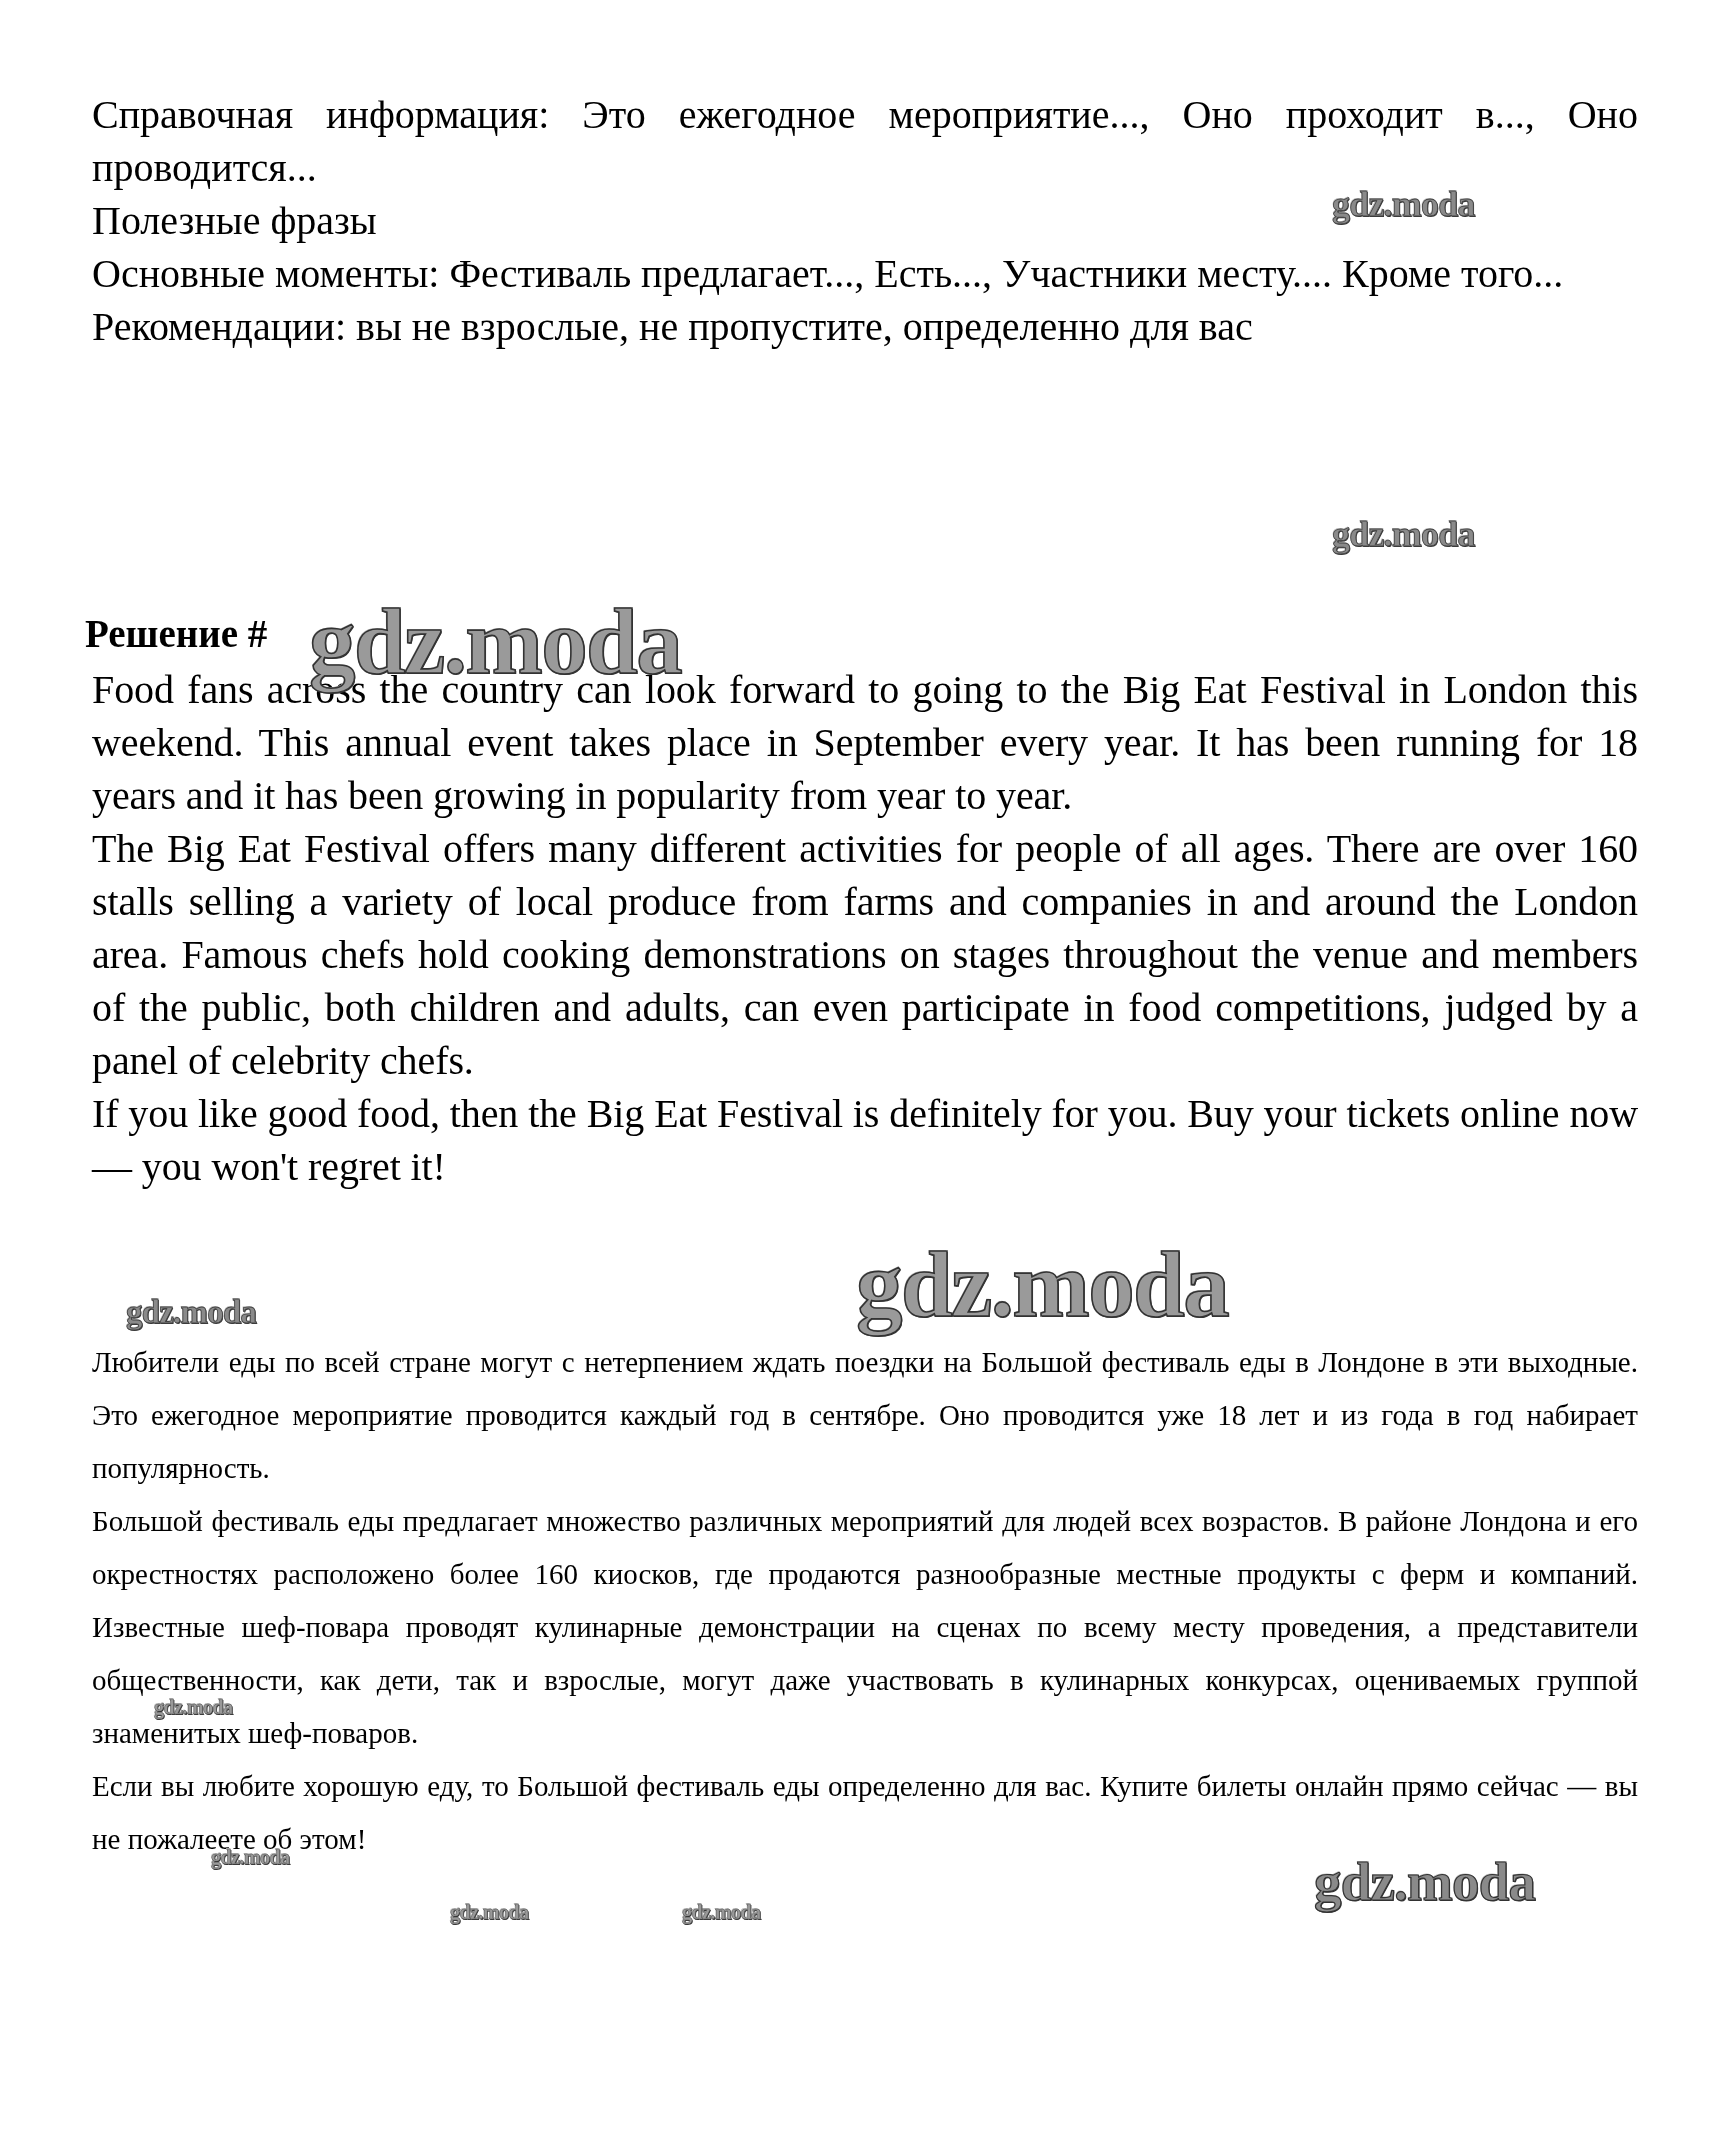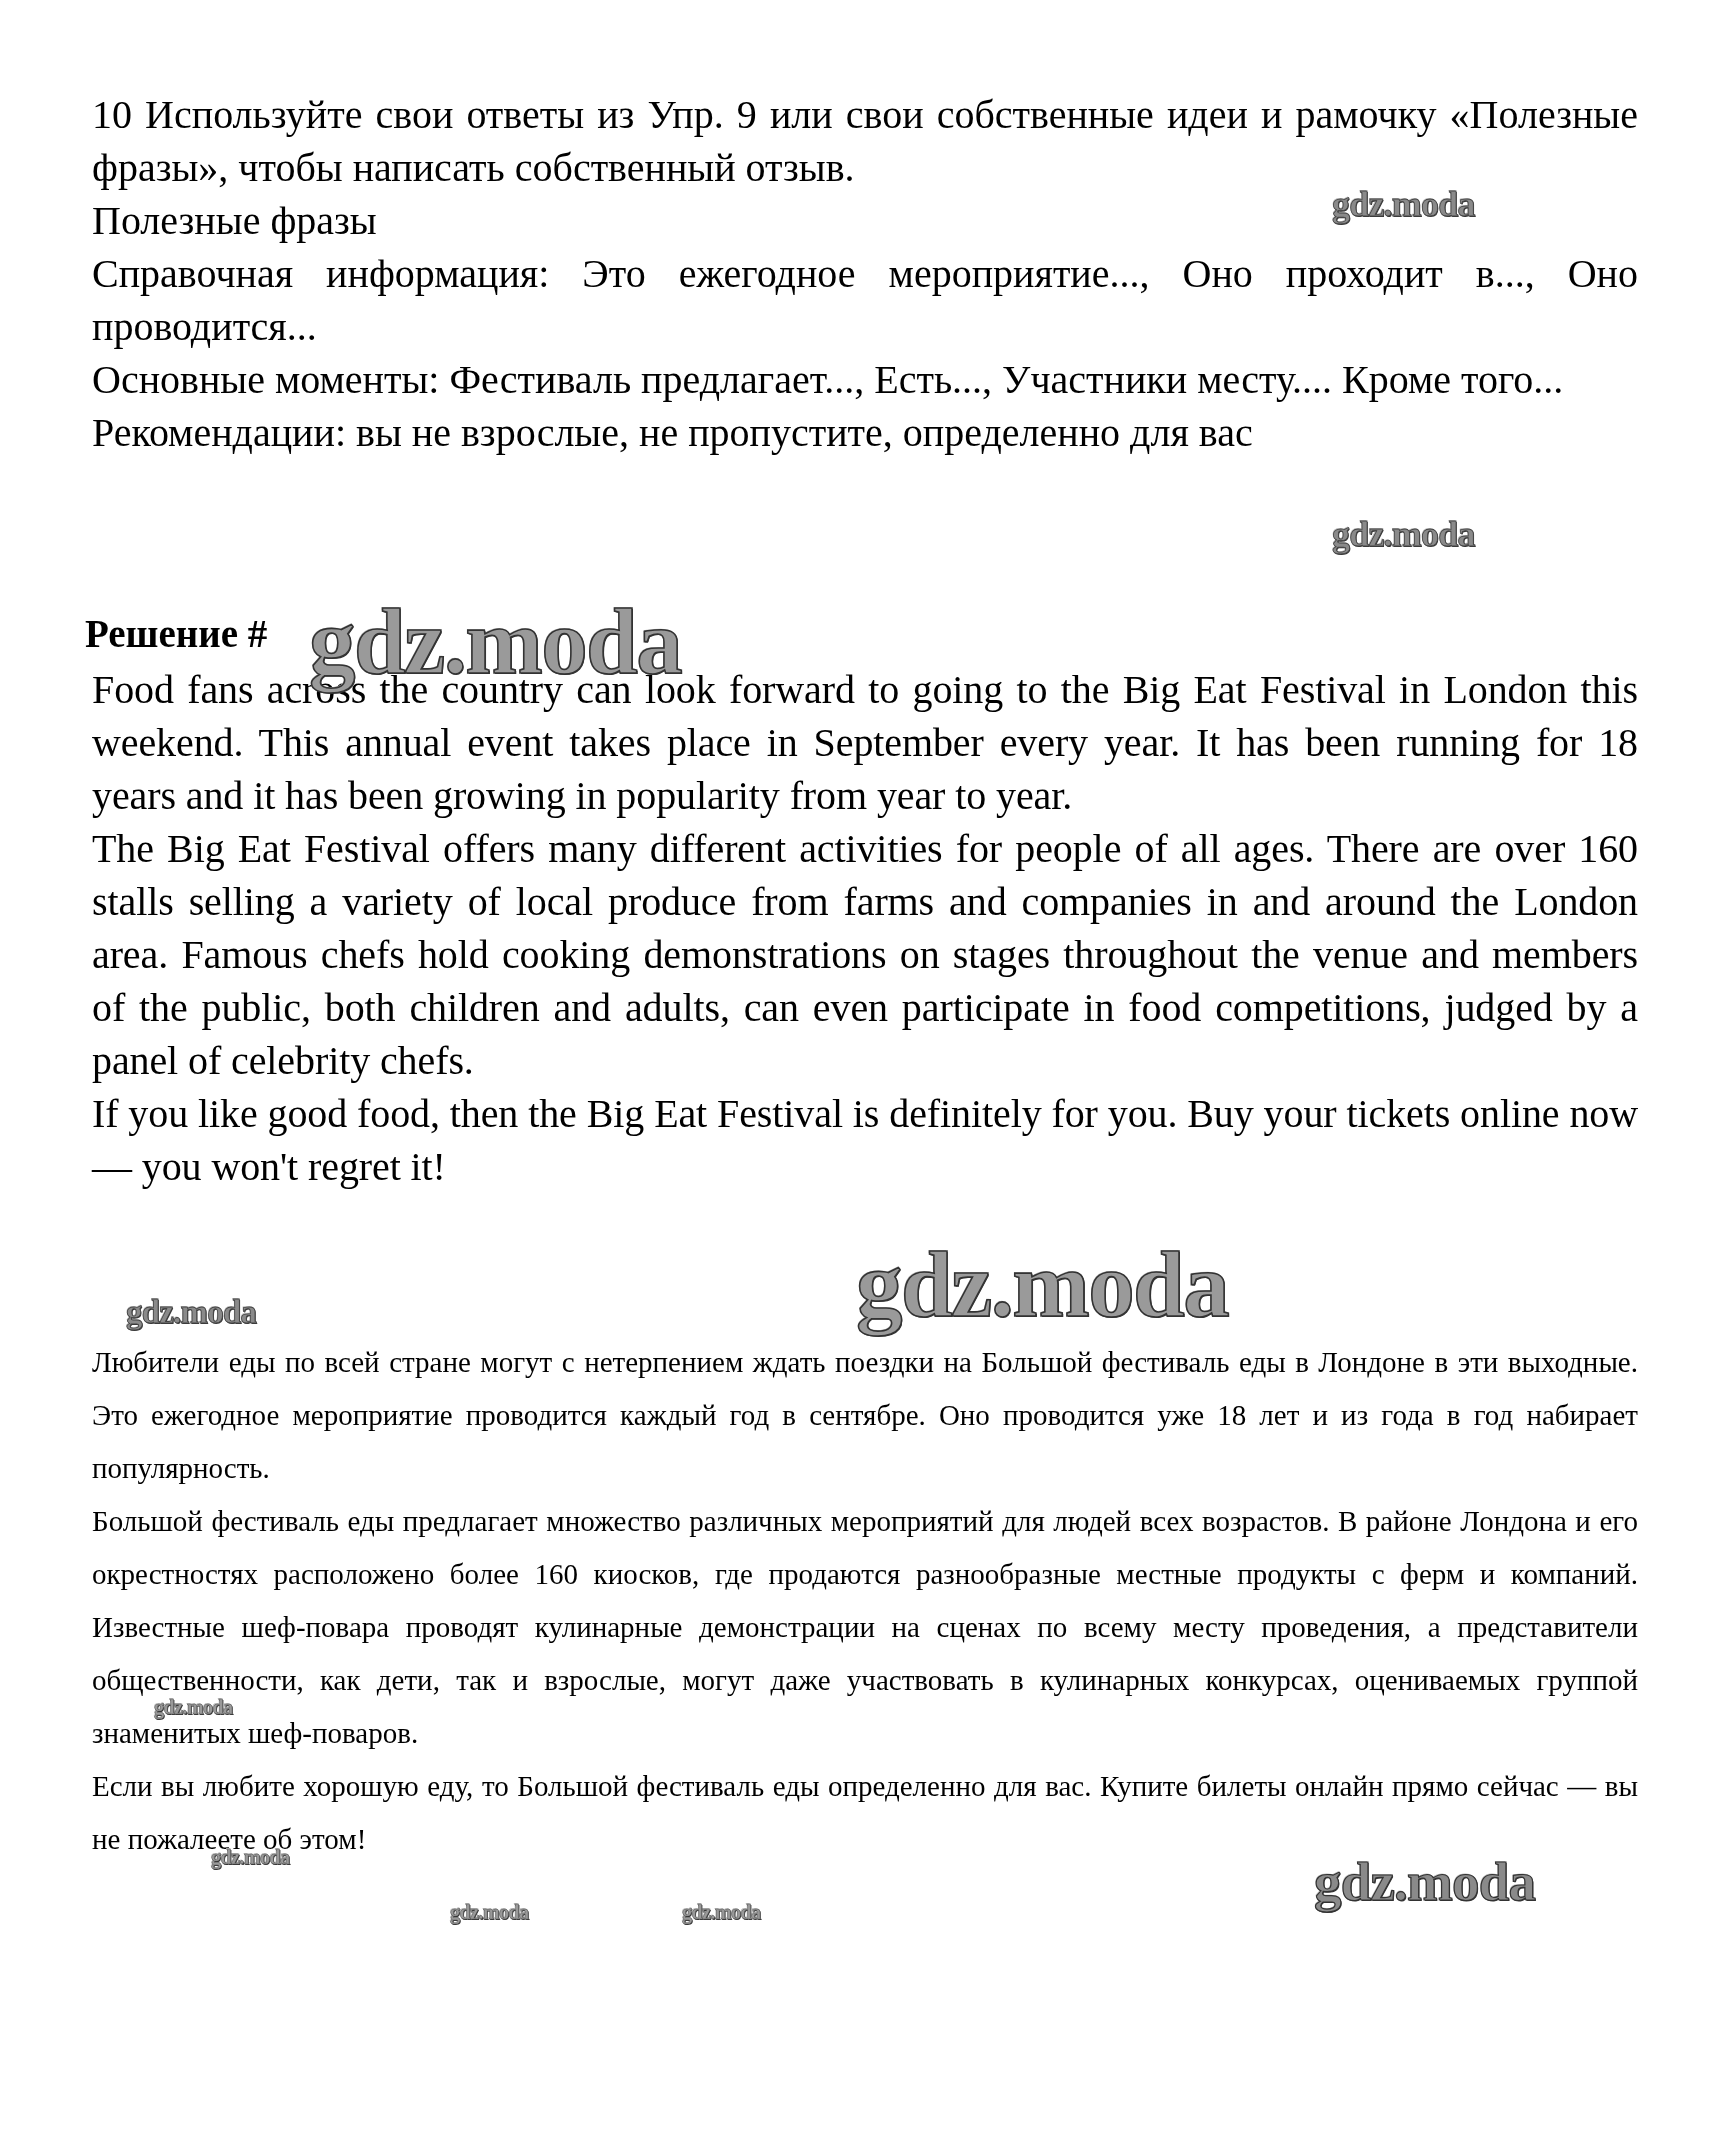--- a/index.html
+++ b/index.html
@@ -23,23 +23,22 @@
     }
     .wm-s { font-size: 36px; }
     .wm-xs { font-size: 20.5px; -webkit-text-stroke: 0.4px #555; color: #999; }
     .wm-l { font-size: 93px; -webkit-text-stroke: 1.6px #333; color: #9a9a9a; letter-spacing: -1.6px;}
     .wm-m { font-size: 55px; -webkit-text-stroke: 1.2px #333; }
   </style>
 </head>
 <body>
 
 <div class="task">
-  <p>10 Используйте свои ответы из Упр. 9 или свои собственные идеи и рамочку «Полезные фразы», чтобы написать собственный отзыв.</p>
+  <p>Справочная информация: Это ежегодное мероприятие..., Оно проходит в..., Оно проводится...</p>
   <p>Полезные фразы</p>
-  <p>Справочная информация: Это ежегодное мероприятие..., Оно проходит в..., Оно проводится...</p>
   <p>Основные моменты: Фестиваль предлагает..., Есть..., Участники месту.... Кроме того...</p>
   <p>Рекомендации: вы не взрослые, не пропустите, определенно для вас</p>
 </div>
 
 <div class="heading">
   <span>Решение #</span>
 </div>
 
 <div class="answer">
   <p>Food fans across the country can look forward to going to the Big Eat Festival in London this weekend. This annual event takes place in September every year. It has been running for 18 years and it has been growing in popularity from year to year.</p>

